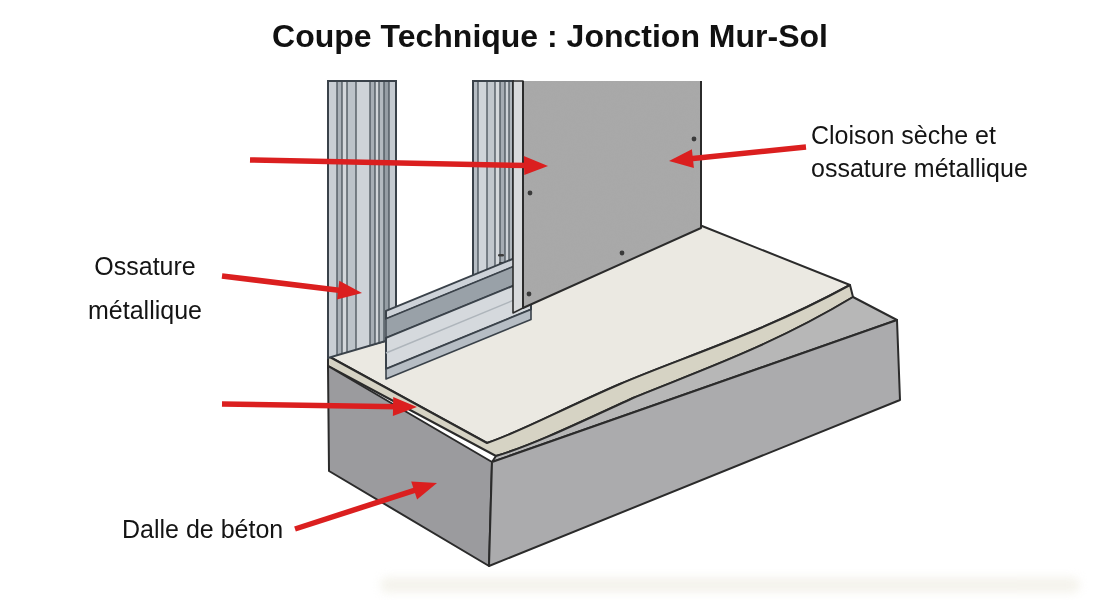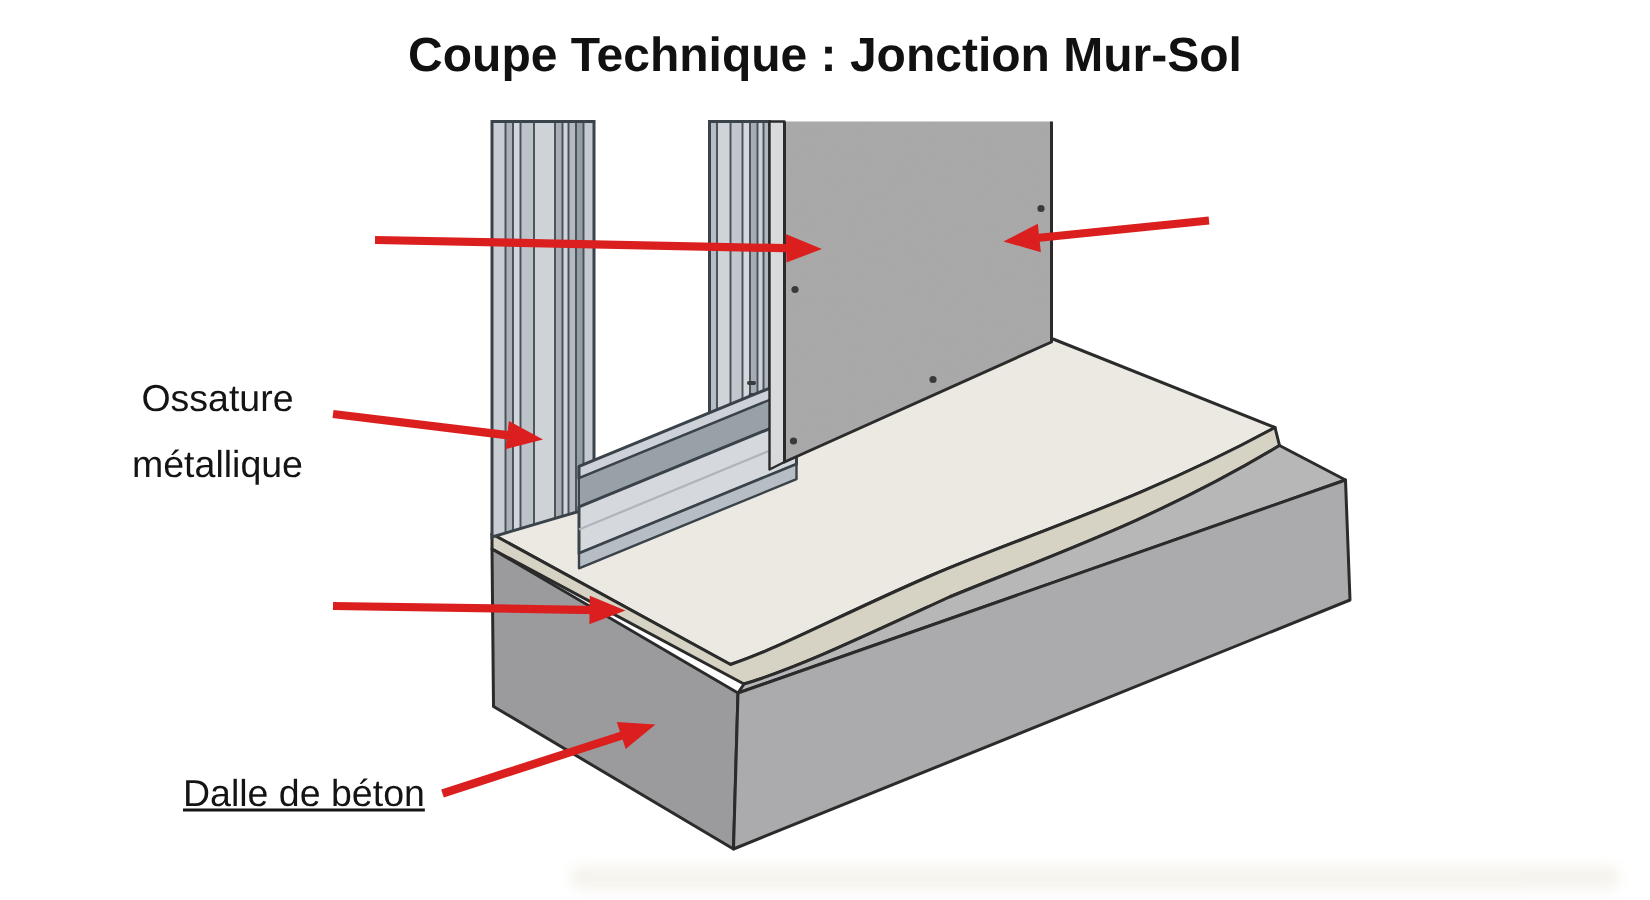--- a/index.html
+++ b/index.html
@@ -13,21 +13,21 @@
     font-size:32px;font-weight:700;color:#111111;letter-spacing:0px;
   }
   .callout{
     position:absolute;color:#141414;font-size:25px;line-height:33px;
     white-space:pre-line;
   }
   .lbl-cloison-seche{left:78px;top:144px;}
   .lbl-cloison-ossature{left:811px;top:119px;}
   .lbl-ossature{left:70px;top:244px;width:150px;text-align:center;line-height:44px;}
   .lbl-ragreage{left:120px;top:391px;}
-  .lbl-dalle{left:122px;top:513px;text-decoration:underline;}
+  .lbl-dalle{left:122px;top:513px;}
 </style>
 </head>
 <body>
 
 <div id="stage">
 
   <svg id="diagram-svg" width="1100" height="600" viewBox="0 0 1100 600">
     <defs>
       <clipPath id="clipStudL">
           <path d="M328,81 L396,81 L396,338 L328,358 Z"></path>
@@ -148,19 +148,21 @@
       <g>
         <line x1="295" y1="529" x2="419" y2="488.9" stroke-width="5.5" stroke="#db1f1f"></line>
         <polygon points="437,483 417.1,499.4 411.2,481.4" fill="#db1f1f"></polygon>
       </g>
     </g>
   </svg>
 
   <div class="page-title">Coupe Technique : Jonction Mur-Sol</div>
 
 
+  <div class="callout lbl-cloison-ossature">Cloison sèche et
+ossature métallique</div>
 
   <div class="callout lbl-ossature">Ossature
 métallique</div>
 
 
   <div class="callout lbl-dalle">Dalle de béton</div>
 </div>
 
 </body></html>

